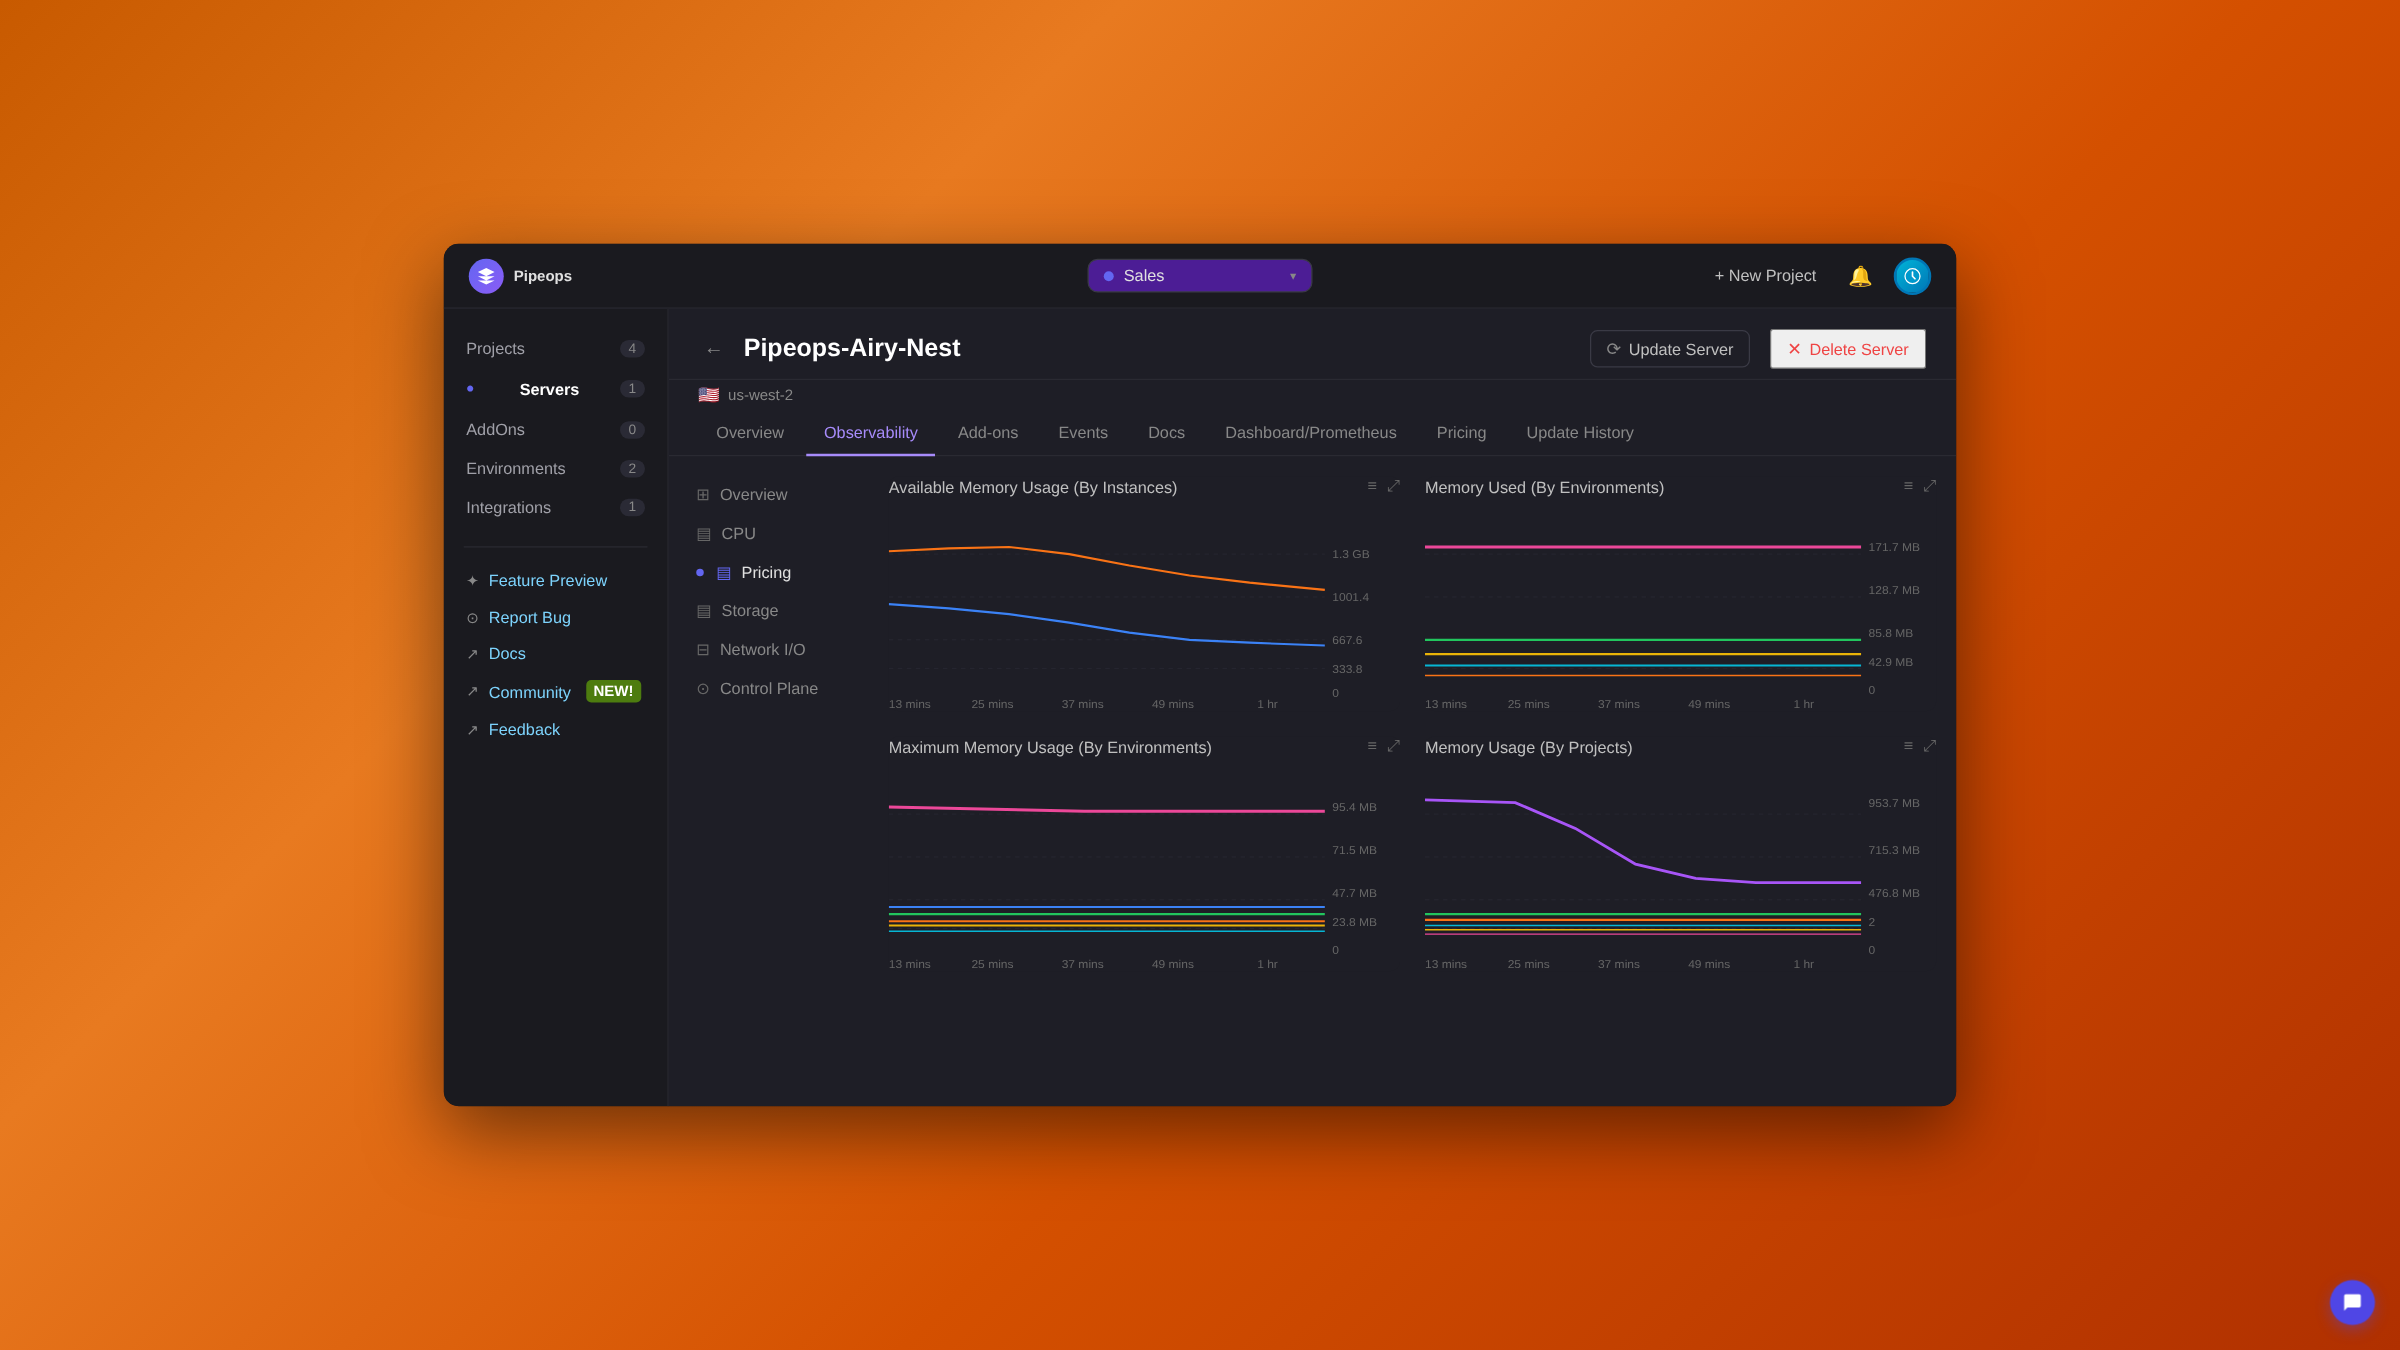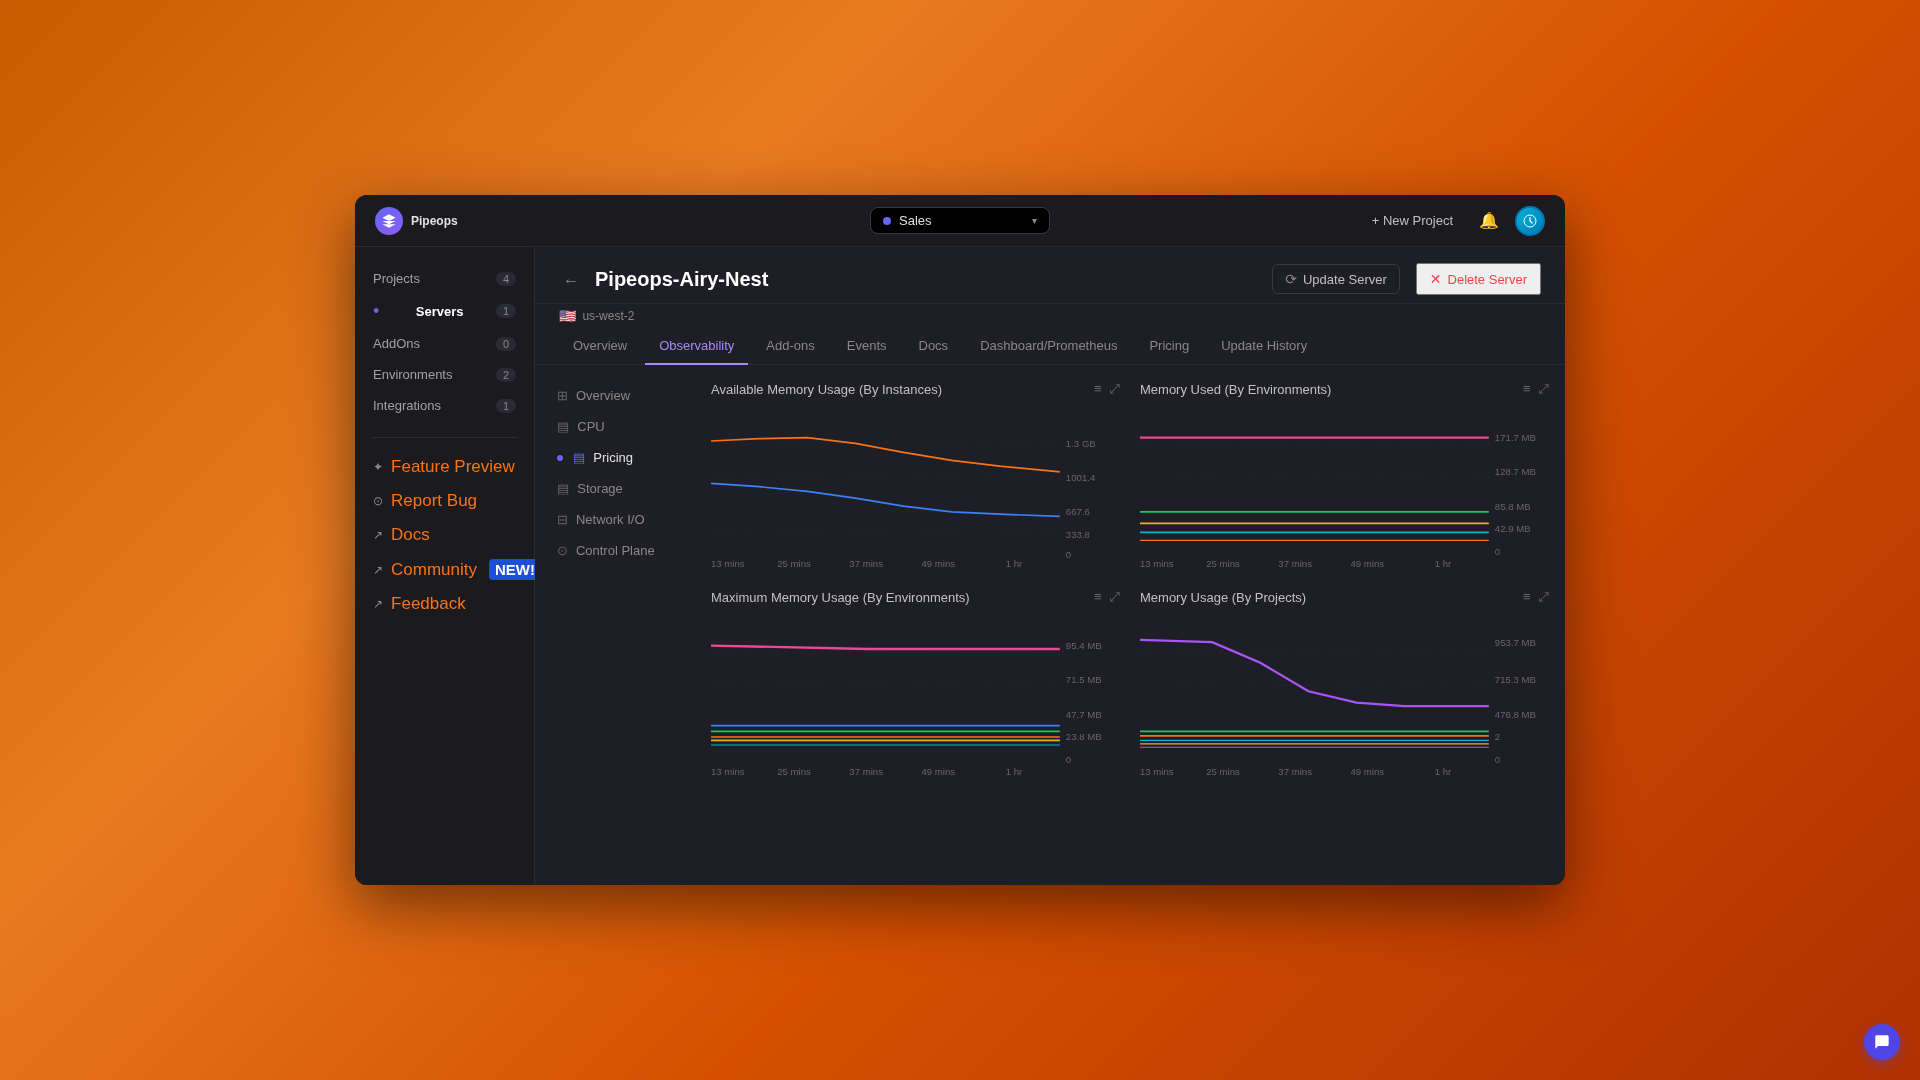--- a/index.html
+++ b/index.html
@@ -59,21 +59,21 @@
       align-items: center;
       gap: 8px;
       position: absolute;
       left: 50%;
       transform: translateX(-50%);
     }
     .project-selector {
       display: flex;
       align-items: center;
       gap: 8px;
-      background: #000000;
+      background: #4c1d95;
       border: 1px solid #3a3a45;
       border-radius: 8px;
       padding: 5px 12px;
       cursor: pointer;
       min-width: 180px;
     }
     .project-dot {
       width: 8px;
       height: 8px;
       border-radius: 50%;
@@ -176,28 +176,28 @@
       margin: 12px 16px;
     }
     .sidebar-bottom-item {
       display: flex;
       align-items: center;
       gap: 8px;
       padding: 7px 18px;
       cursor: pointer;
     }
     .sidebar-bottom-label {
-      color: #f97316;
-      font-size: 17px;
+      color: #7dd3fc;
+      font-size: 13px;
     }
     .sidebar-bottom-icon { color: #888; font-size: 12px; }
     .new-badge {
-      background: #1d4ed8;
+      background: #4d7c0f;
       color: white;
-      font-size: 15px;
+      font-size: 12px;
       font-weight: 700;
       padding: 2px 6px;
       border-radius: 4px;
       margin-left: 4px;
     }
     
     .content-area {
       flex: 1;
       overflow-y: auto;
       background: #1e1e26;

